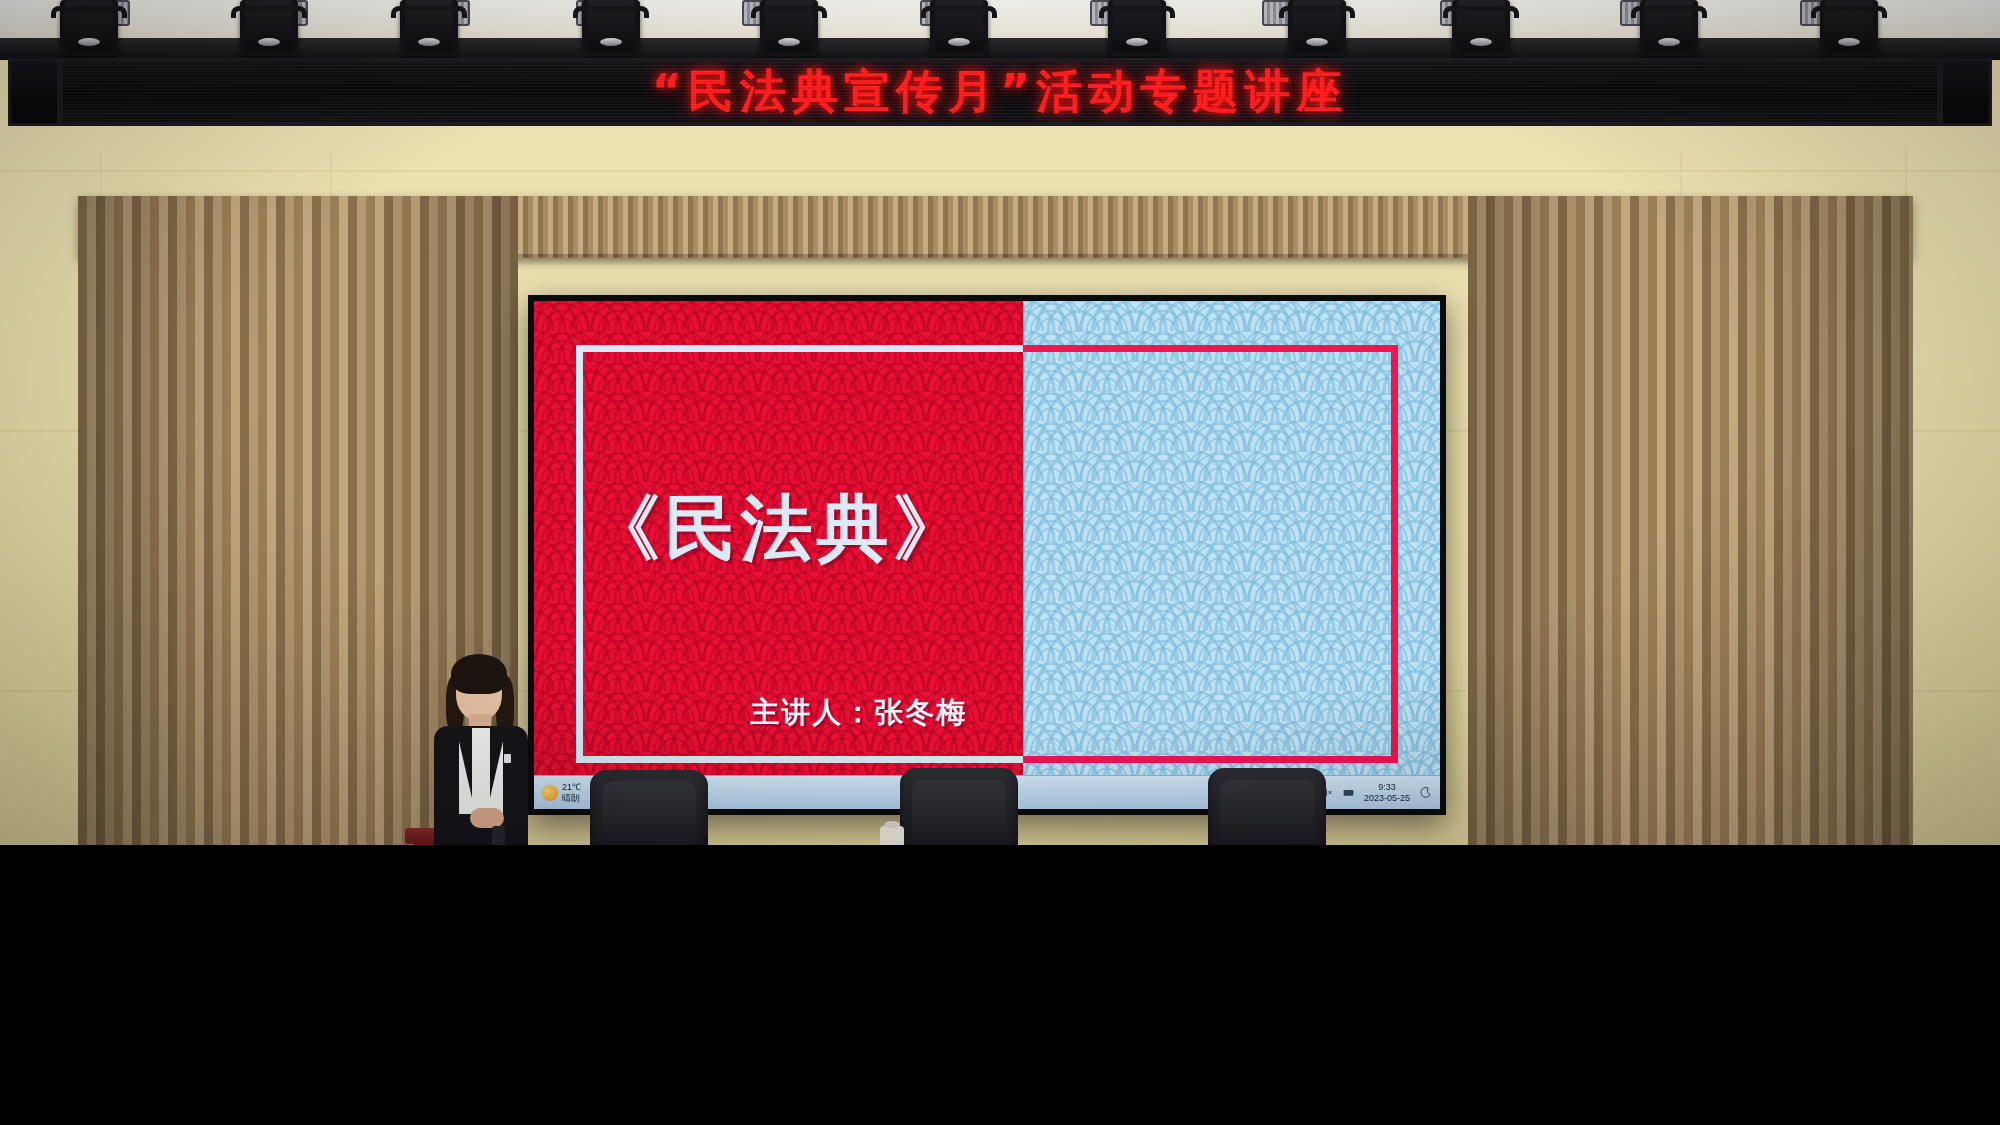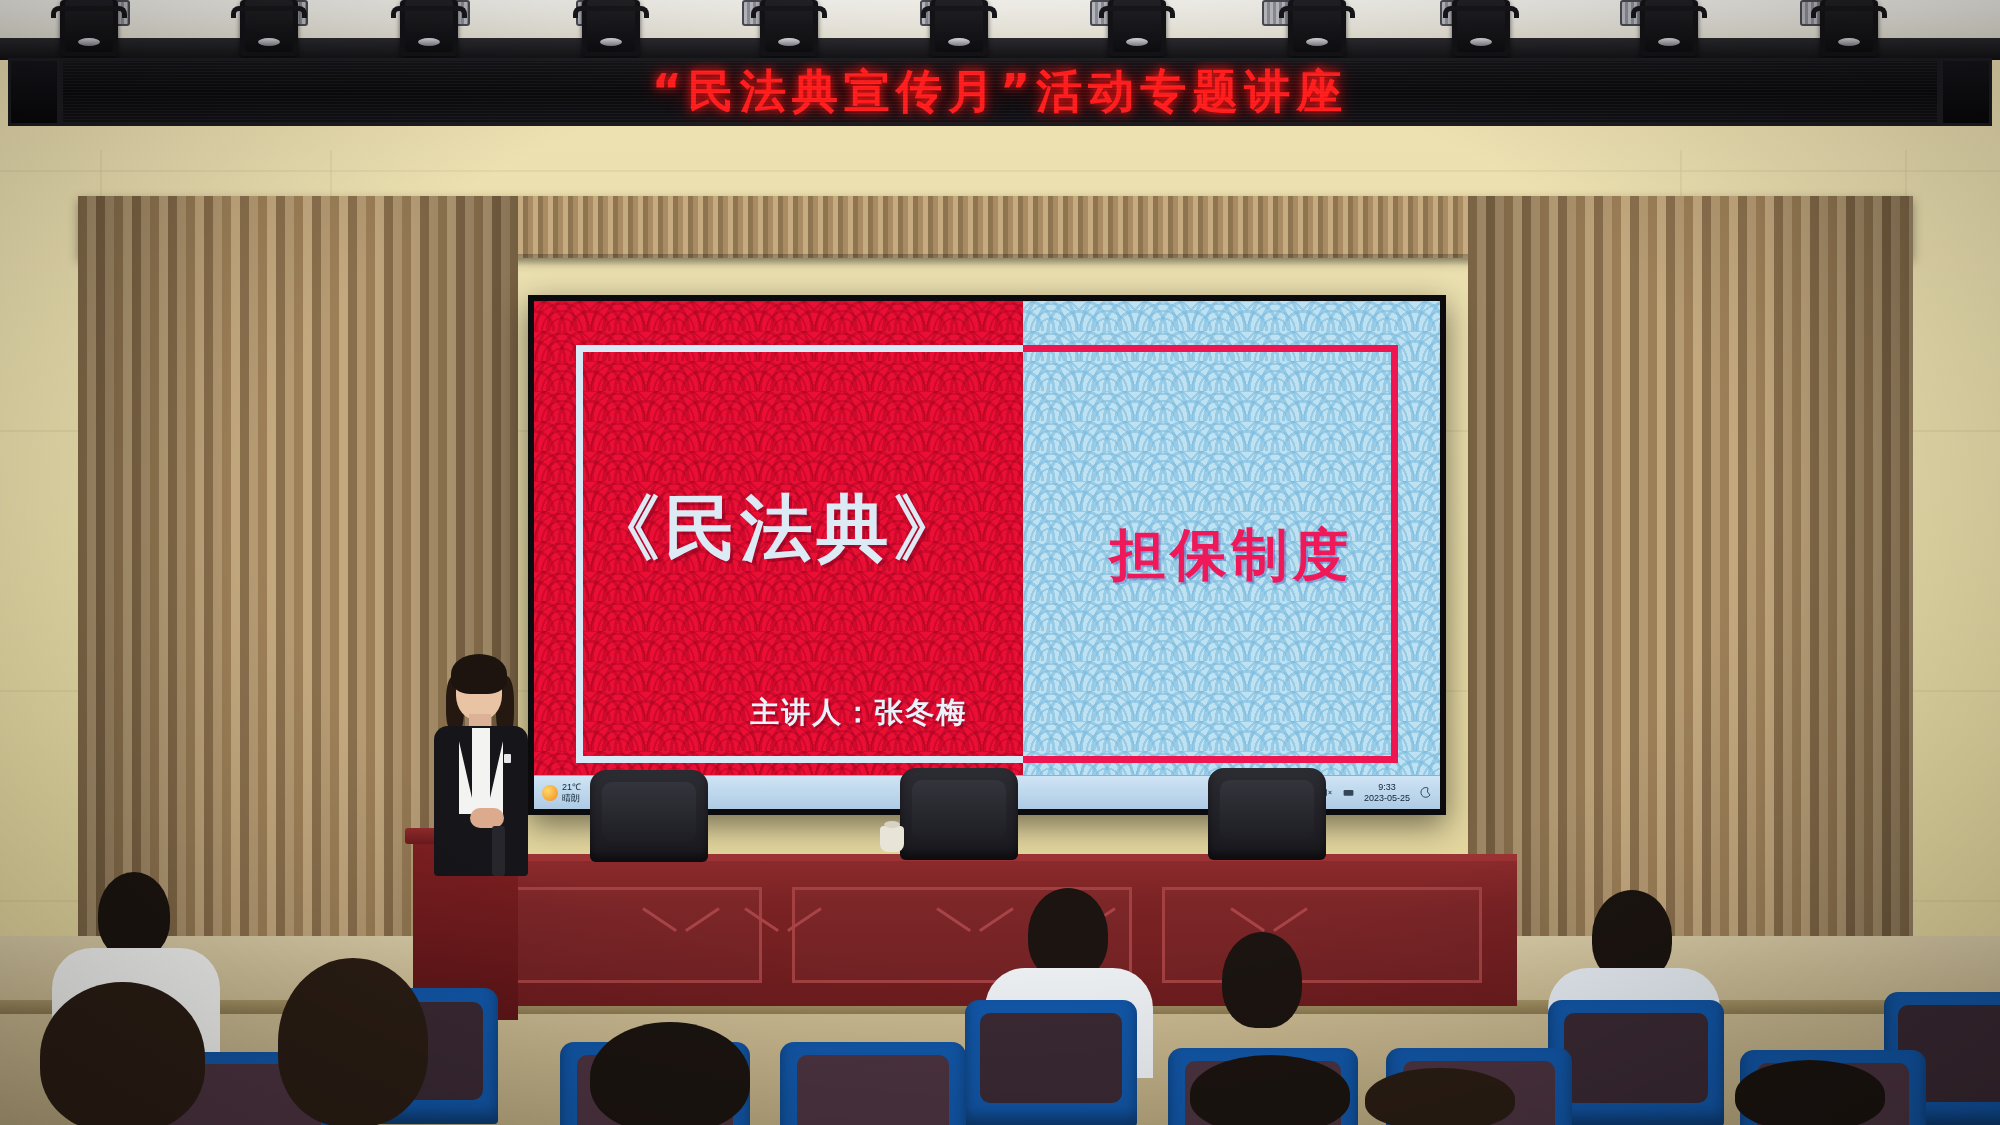--- a/index.html
+++ b/index.html
@@ -1,19 +1,19 @@
 <!DOCTYPE html>
 <html><head>
 <meta charset="utf-8">
 <style>
   * { margin:0; padding:0; box-sizing:border-box; }
   html,body { width:2000px; height:1125px; overflow:hidden;
     font-family:"Liberation Sans", sans-serif; background:#000; }
 
-  #stage { position:relative; width:2000px; height:1125px; overflow:hidden;text-decoration:underline; }
+  #stage { position:relative; width:2000px; height:845px; overflow:hidden;text-decoration:underline; }
 
   
   .wall {
     position:absolute; left:0; top:0; width:2000px; height:1125px;
     background:
       linear-gradient(180deg,#efe2b4 0%,#eadfae 30%,#e6daa4 60%,#ded096 100%);
   }
   .wall-tile-lines { position:absolute; inset:0; opacity:.35; }
   .wall-tile-lines i {
     position:absolute; background:rgba(180,160,110,.45);
@@ -438,21 +438,20 @@
       <div class="panel-red">
         <div class="seigaiha"></div>
         <div class="inner-border-red"></div>
         <div class="title-cn">《民法典》</div>
         <div class="speaker-cn">主讲人：张冬梅</div>
       </div>
 
       <div class="panel-blue">
         <div class="seigaiha"></div>
         <div class="inner-border-blue"></div>
-        <div class="blue-line">担保制度</div>
       </div>
 
       <div class="taskbar">
         <div class="tb-left">
           <div class="tb-weather">
             <div class="sun-dot"></div>
             <div class="tb-wx-txt">
               <div>21℃</div>
               <div>晴朗</div>
             </div>

